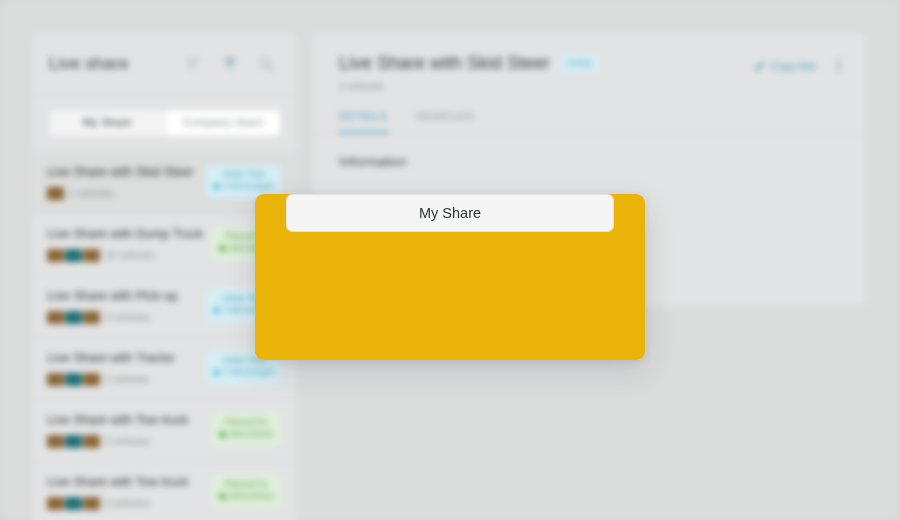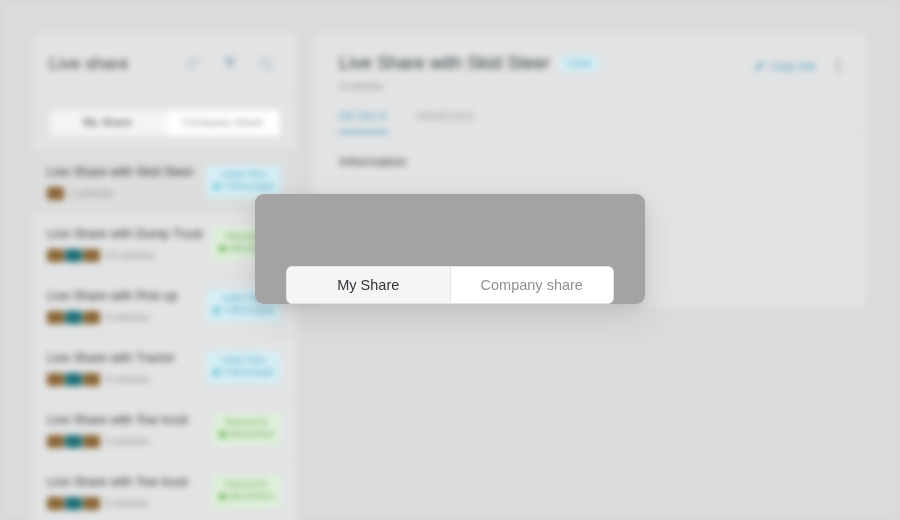--- a/index.html
+++ b/index.html
@@ -224,26 +224,26 @@
 
   .detail-body { padding: 20px 26px; }
   .section-title { font-size: 13.5px; color: #3c4043; }
 
   
   .modal {
     position: absolute;
     left: 255px;
     top: 194px;
     width: 390px;
-    height: 110px;
-    background: #a3a3a3;
+    height: 166px;
+    background: #eab308;
     border-radius: 9px;
     box-shadow: 0 10px 30px rgba(60,64,67,.16), 0 2px 8px rgba(60,64,67,.10);
     display: flex;
-    align-items: flex-end;
+    align-items: flex-start;
     justify-content: center;
   }
   .modal .seg {
     width: 328px;
     height: 38px;
     border-radius: 6px;
     border: 1px solid #e0e1e2;
   }
   .modal .seg-btn { font-size: 14.5px; }
   .modal .seg-btn.active { background: #f5f5f6; color: #31353a; }
@@ -454,17 +454,16 @@
       <div class="detail-body">
         <div class="section-title">Information</div>
       </div>
 
     </div>
   </div>
 
   <div class="modal">
     <div class="seg">
       <div class="seg-btn active">My Share</div>
-      <div class="seg-btn inactive">Company share</div>
     </div>
   </div>
 
 </div>
 
 </body></html>

